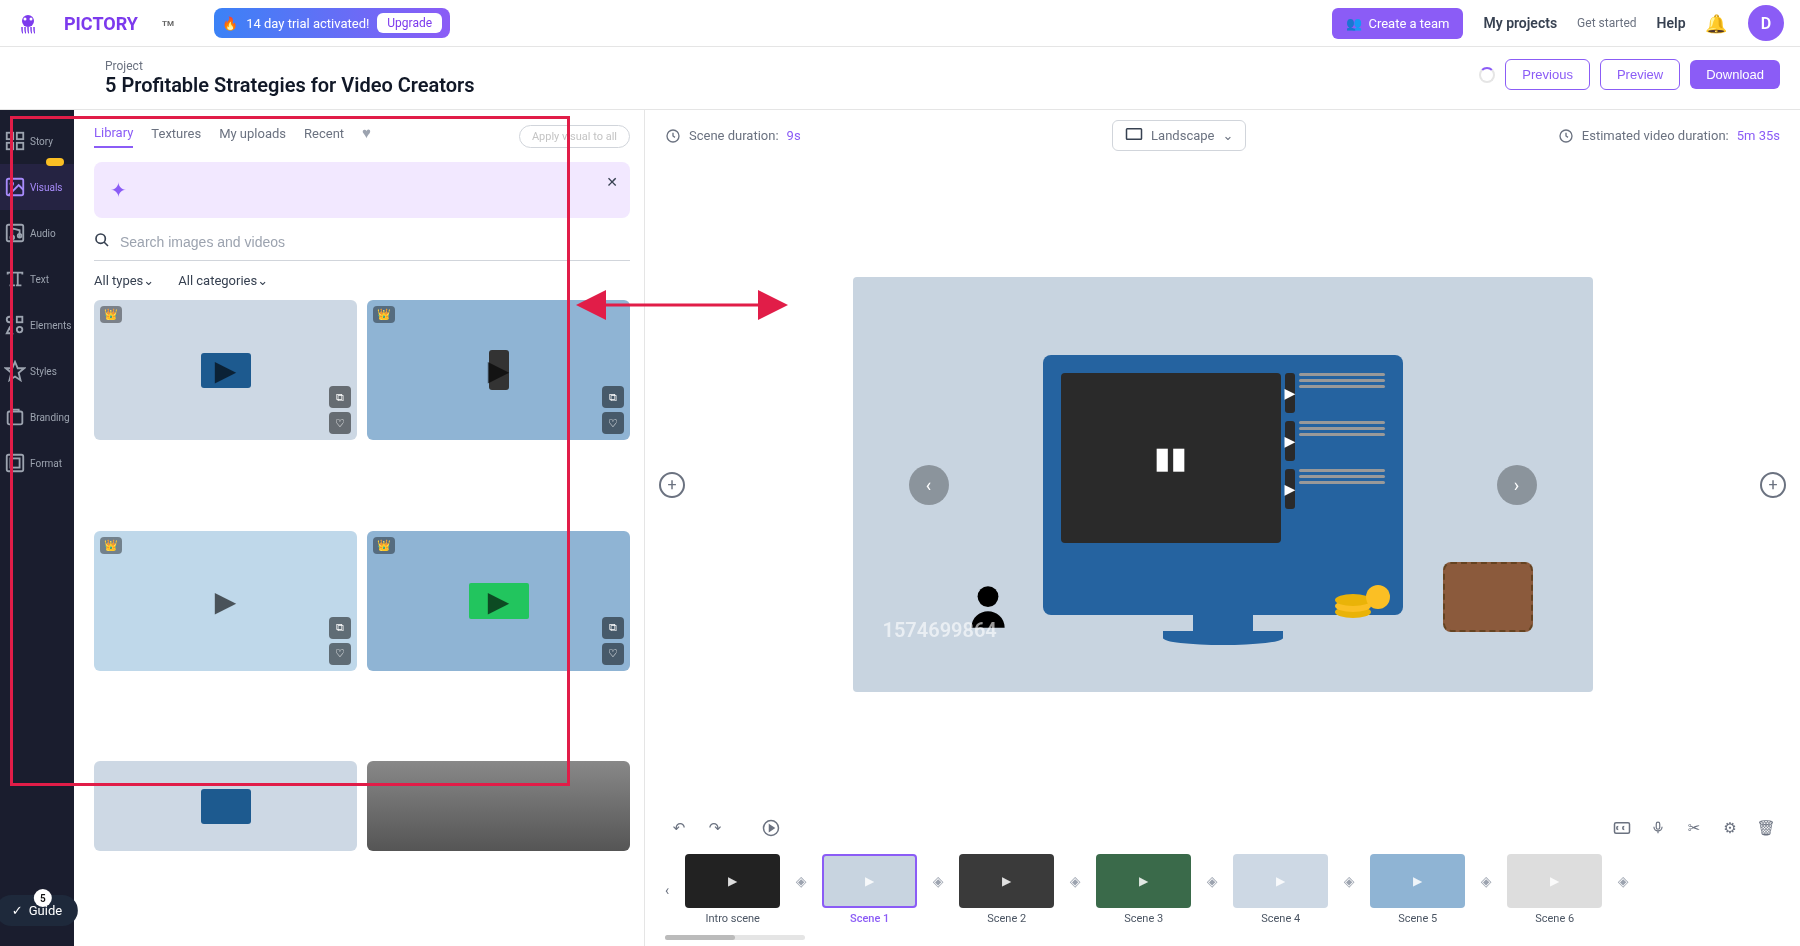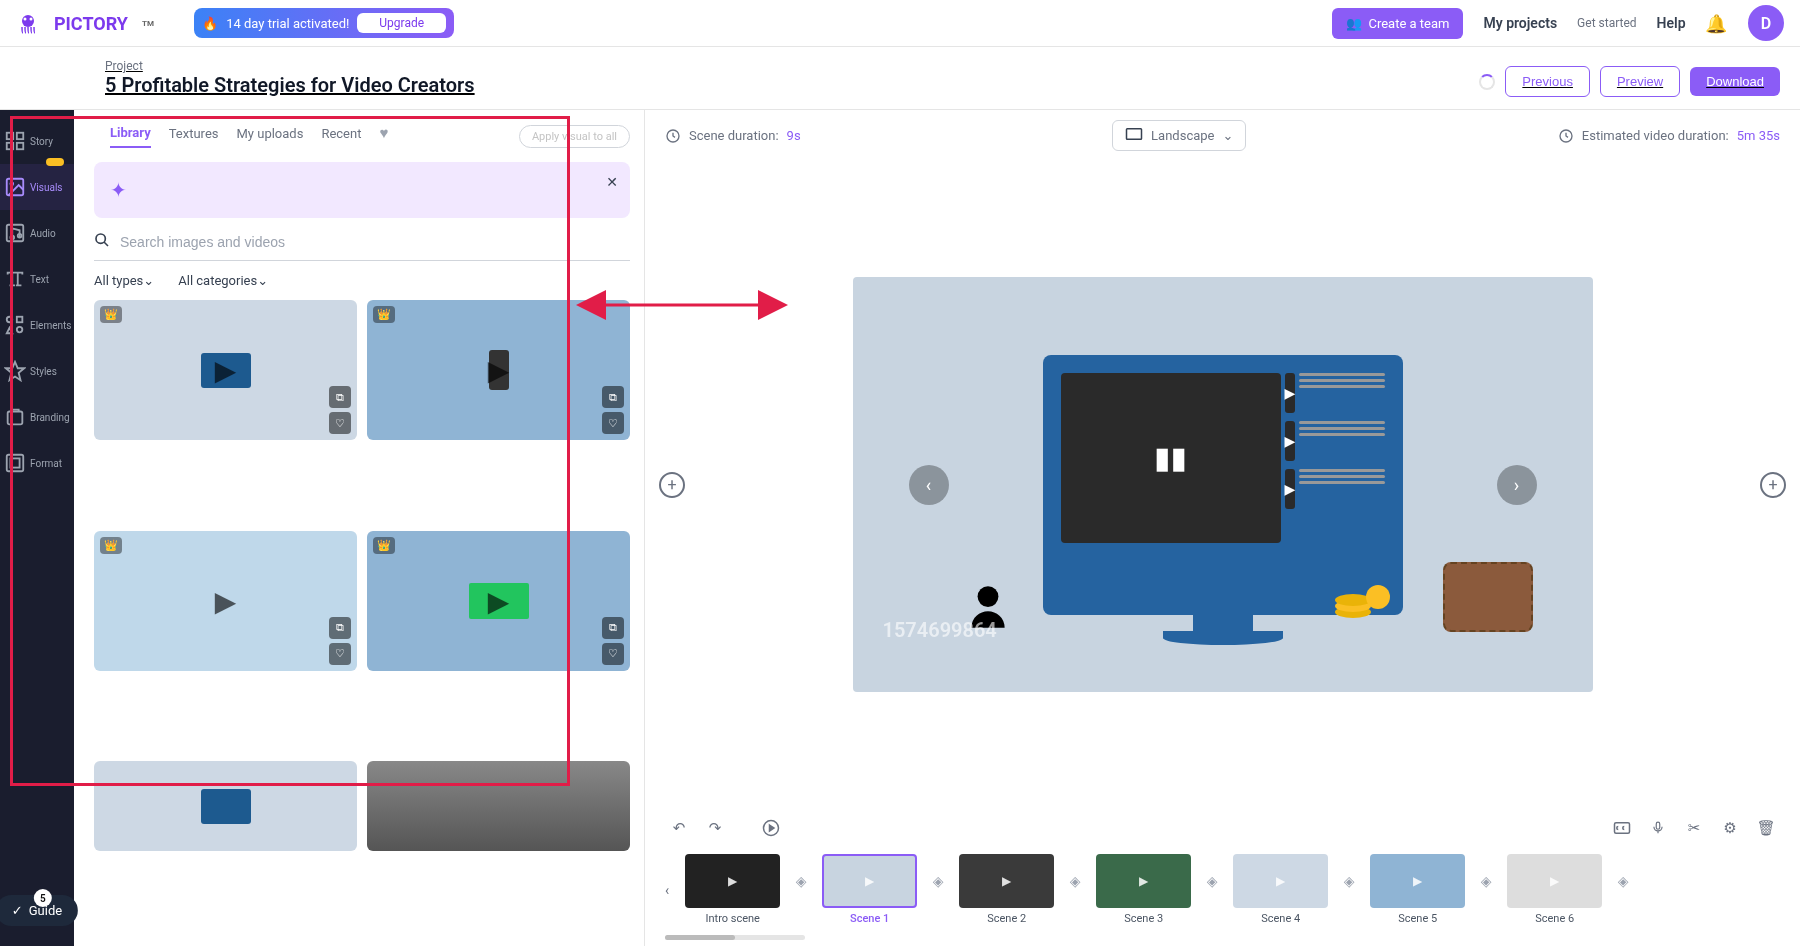--- a/index.html
+++ b/index.html
@@ -1,34 +1,34 @@
 <!DOCTYPE html>
 <html><head>
   <meta charset="utf-8">
   <style>
     * { box-sizing: border-box; margin: 0; padding: 0; }
     body { font-family: -apple-system, BlinkMacSystemFont, 'Segoe UI', Roboto, sans-serif; background: #fff; overflow: hidden; }
     
     
     .header { display: flex; align-items: center; height: 47px; border-bottom: 1px solid #e5e5e5; padding: 0 16px; }
-    .logo { display: flex; align-items: center; gap: 14px; color: #7c3aed; font-weight: 700; font-size: 18px; cursor: pointer; }
+    .logo { display: flex; align-items: center; gap: 24px; color: #7c3aed; font-weight: 700; font-size: 18px; cursor: pointer; }
     .logo-icon { width: 24px; height: 24px; }
     .tm { font-size: 8px; vertical-align: top; color: #666; }
     .trial-badge { display: flex; align-items: center; background: linear-gradient(90deg, #3b82f6, #8b5cf6); color: white; border-radius: 8px; padding: 5px 8px; margin-left: 40px; font-size: 13px; gap: 8px; }
-    .upgrade-btn { background: white; color: #7c3aed; border-radius: 6px; padding: 3px 22px; font-size: 12px; cursor: pointer; }
+    .upgrade-btn { background: white; color: #7c3aed; border-radius: 6px; padding: 3px 10px; font-size: 12px; cursor: pointer; }
     .header-right { margin-left: auto; display: flex; align-items: center; gap: 20px; }
     .create-team { background: #8b5cf6; color: white; padding: 8px 14px; border-radius: 6px; font-size: 13px; cursor: pointer; display: flex; align-items: center; gap: 6px; }
     .header-link { color: #374151; font-size: 14px; cursor: pointer; }
     .header-link.bold { font-weight: 600; }
     .header-link.small { font-size: 12px; color: #6b7280; }
     .bell { font-size: 18px; cursor: pointer; color: #374151; }
     .avatar { width: 36px; height: 36px; border-radius: 50%; background: #8b5cf6; color: white; display: flex; align-items: center; justify-content: center; font-weight: 600; cursor: pointer; }
     
     
-    .subheader { display: flex; align-items: flex-end; padding: 12px 20px 12px 105px; border-bottom: 1px solid #e5e5e5; text-decoration: underline; }
+    .subheader { display: flex; align-items: flex-start; padding: 12px 20px 12px 105px; border-bottom: 1px solid #e5e5e5; }
     .project-label { font-size: 12px; color: #6b7280; }
     .project-title { font-size: 20px; font-weight: 600; color: #111827; }
     .subheader-right { margin-left: auto; display: flex; gap: 10px; align-items: center; }
     .spinner { width: 16px; height: 16px; border: 2px solid #e5e5e5; border-top-color: #8b5cf6; border-radius: 50%; }
     .btn-outline { border: 1px solid #8b5cf6; color: #8b5cf6; background: white; padding: 7px 16px; border-radius: 6px; font-size: 13px; cursor: pointer; }
     .btn-primary { background: #8b5cf6; color: white; border: none; padding: 7px 16px; border-radius: 6px; font-size: 13px; cursor: pointer; }
     
     
     .main { display: flex; height: calc(100vh - 110px); position: relative; }
     
@@ -38,21 +38,21 @@
     .nav-item.active { color: #a78bfa; background: rgba(139, 92, 246, 0.1); }
     .nav-item.highlight::before { content: ''; position: absolute; top: -6px; right: 10px; width: 18px; height: 8px; background: #fbbf24; border-radius: 4px; }
     .nav-icon { width: 22px; height: 22px; display: flex; align-items: center; justify-content: center; }
     .guide-btn { position: absolute; bottom: 20px; left: 50%; transform: translateX(-50%); background: #1e293b; color: white; border-radius: 20px; padding: 8px 16px; display: flex; align-items: center; gap: 6px; font-size: 13px; cursor: pointer; white-space: nowrap; }
     .guide-badge { position: absolute; top: -6px; left: 38px; background: white; color: #111; border-radius: 50%; width: 18px; height: 18px; display:flex;align-items:center;justify-content:center; font-size: 10px; font-weight: 600; }
     
     
     .left-panel { flex: 0 0 570px; padding: 14px 14px 14px 20px; display: flex; flex-direction: column; overflow: hidden; }
     .tabs { display: flex; align-items: center; gap: 18px; font-size: 13px; color: #6b7280; margin-bottom: 14px; }
     .tab { cursor: pointer; padding-bottom: 6px; }
-    .tab.active { color: #8b5cf6; border-bottom: 2px solid #8b5cf6; font-weight: 700; margin-left: 16px; }
+    .tab.active { color: #8b5cf6; border-bottom: 2px solid #8b5cf6; font-weight: 400; }
     .heart-tab { color: #9ca3af; font-size: 15px; }
     .apply-visual { margin-left: auto; border: 1px solid #d1d5db; border-radius: 14px; padding: 4px 12px; font-size: 11px; color: #c4c4c4; cursor: pointer; }
     
     .banner { background: #f2e8ff; border-radius: 8px; padding: 16px; position: relative; display: flex; gap: 14px; margin-bottom: 14px; }
     .banner-icon { color: #8b5cf6; font-size: 20px; }
     .banner-title { font-weight: 600; font-size: 14px; color: #111; margin-bottom: 6px; }
     .banner-text { font-size: 12px; color: #4b5563; line-height: 1.4; }
     .banner-close { position: absolute; top: 12px; right: 12px; cursor: pointer; color: #374151; font-size: 14px; }
     
     .search-row { display: flex; align-items: center; gap: 10px; border-bottom: 1px solid #d1d5db; padding-bottom: 8px; margin-bottom: 12px; }

